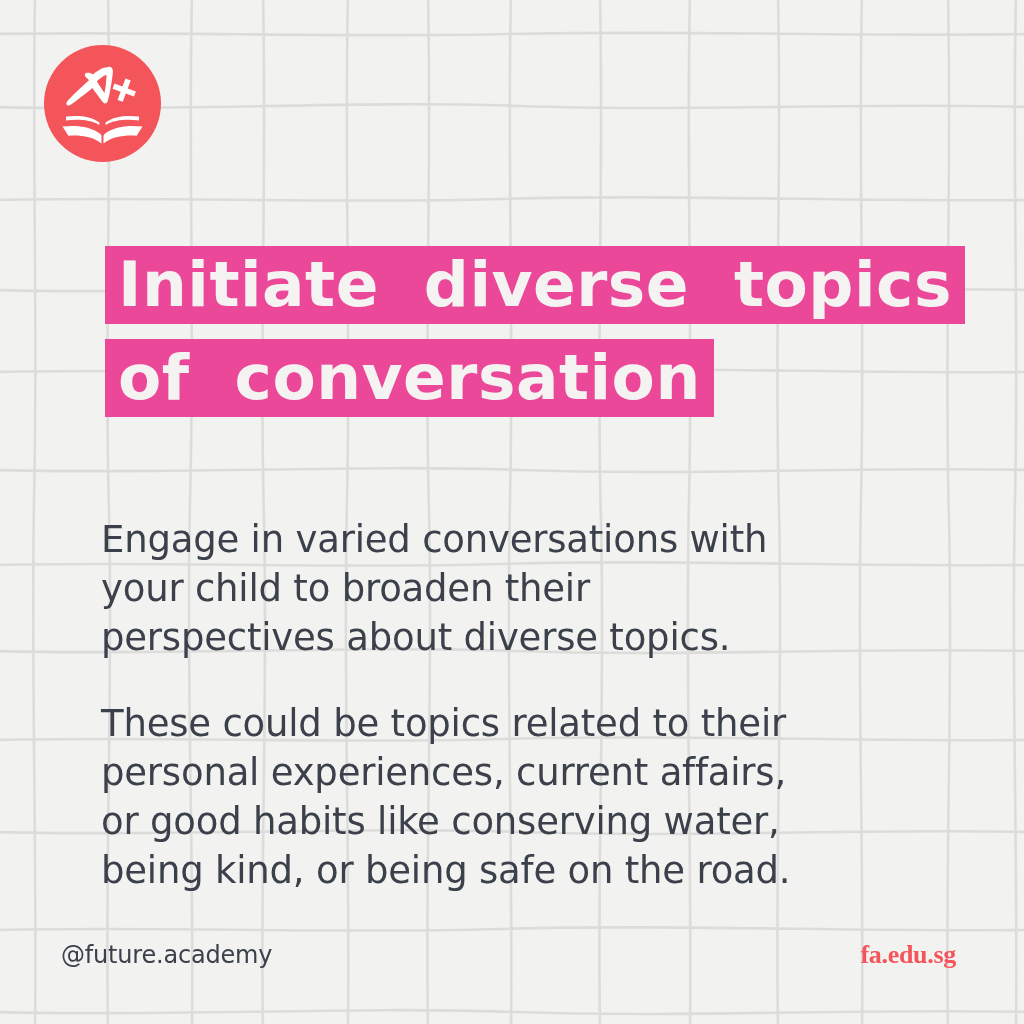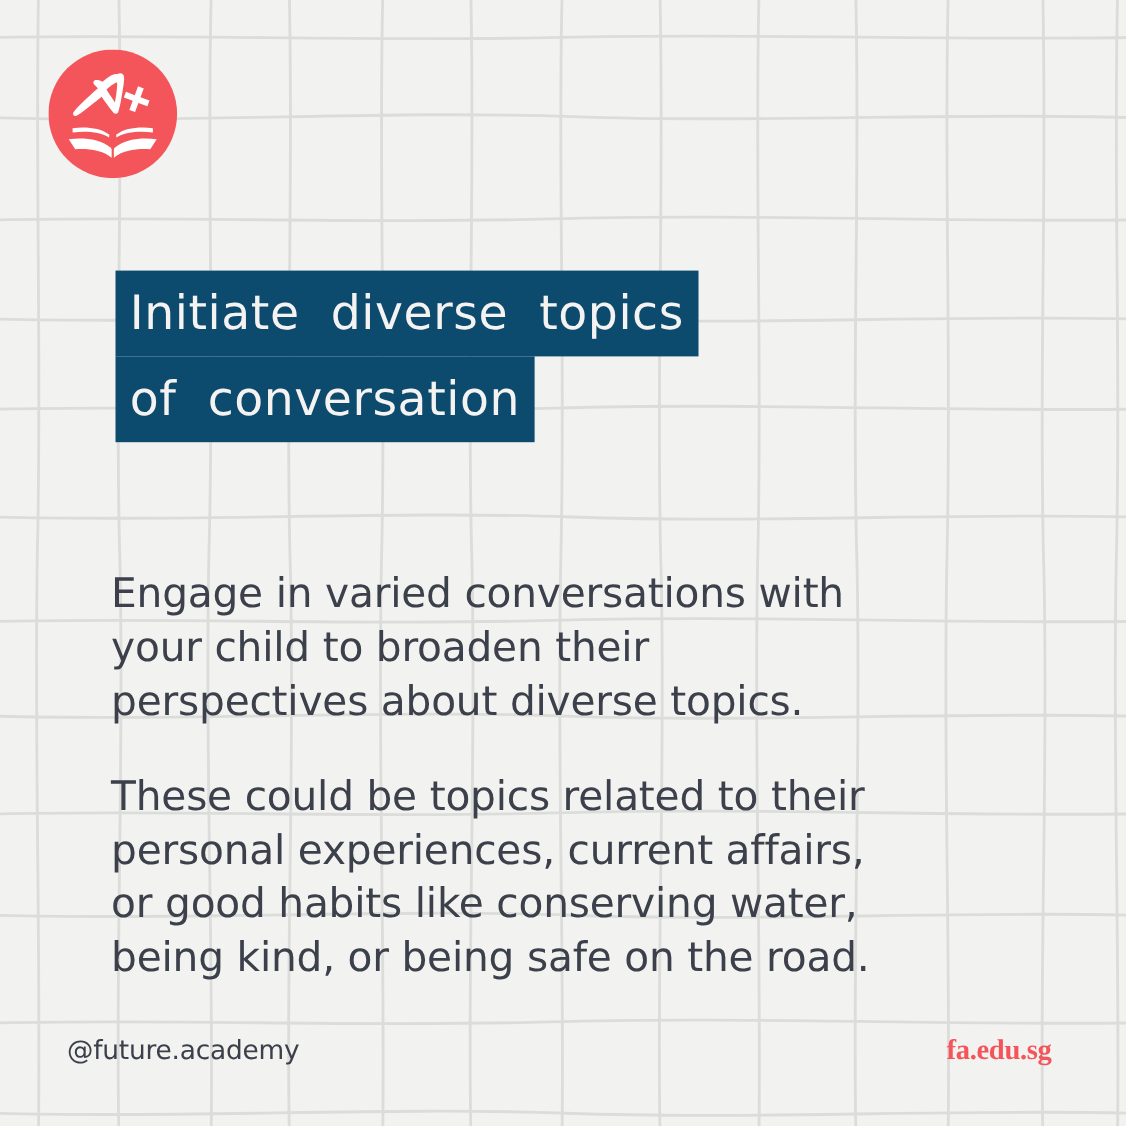--- a/index.html
+++ b/index.html
@@ -43,32 +43,33 @@
   
   #headline {
     position: absolute;
     left: 105px;
     top: 246px;
     width: 860px;
   }
   .hl-line {
     display: block;
     width: fit-content;
-    background: #0c4a6e;
+    background: #ec4899;
     color: #f5f3f1;
     font-family: "DejaVu Sans", sans-serif;
-    font-weight: 400;
-    font-size: 43px;
+    font-weight: 700;
+    font-size: 63px;
     line-height: 78px;
     letter-spacing: 0.5px;
     padding: 0 13px 0 13px;
     white-space: pre;
     box-sizing: border-box;
   }
   .hl-line + .hl-line {
+    margin-top: 15px;
   }
 
   
   #body-copy {
     position: absolute;
     left: 101px;
     top: 478px;
     width: 715px;
     color: #3b404b;
     font-family: "DejaVu Sans", sans-serif;

